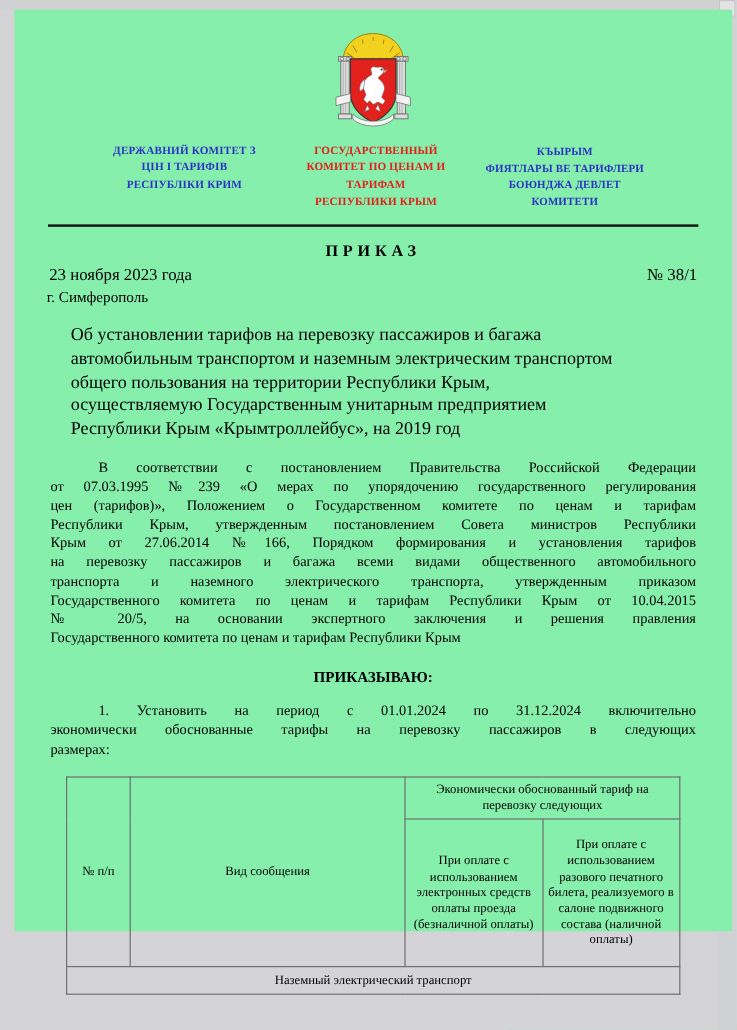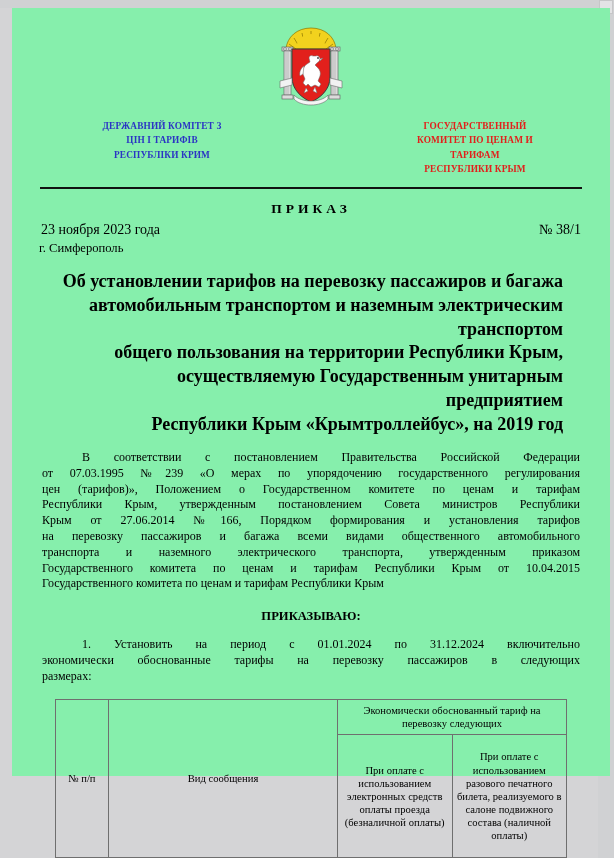--- a/index.html
+++ b/index.html
@@ -113,23 +113,23 @@
     padding: 0 2px;
   }
   .city {
     text-align: left;
     font-size: 12.6px;
     margin-top: 3px;
   }
 
   
   .subject {
-    text-align: right;
-    font-weight: bold;
-    font-size: 18px;
+    text-align: left;
+    font-weight: normal;
+    font-size: 15px;
     line-height: 1.33;
     margin-top: 14px;
     padding: 0 20px;
   }
   .subject span { display: block; }
 
   
   .body-par {
     text-align: justify;
     text-align-last: left;
@@ -256,20 +256,26 @@
         <span class="org-line">ДЕРЖАВНИЙ  КОМІТЕТ З</span>
         <span class="org-line">ЦІН І  ТАРИФІВ</span>
         <span class="org-line">РЕСПУБЛІКИ  КРИМ</span>
       </div>
       <div class="org-col org-col-ru">
         <span class="org-line">ГОСУДАРСТВЕННЫЙ</span>
         <span class="org-line">КОМИТЕТ  ПО  ЦЕНАМ И</span>
         <span class="org-line">ТАРИФАМ</span>
         <span class="org-line">РЕСПУБЛИКИ   КРЫМ</span>
       </div>
+      <div class="org-col org-col-ct">
+        <span class="org-line">КЪЫРЫМ</span>
+        <span class="org-line">ФИЯТЛАРЫ ВЕ ТАРИФЛЕРИ</span>
+        <span class="org-line">БОЮНДЖА ДЕВЛЕТ</span>
+        <span class="org-line">КОМИТЕТИ</span>
+      </div>
     </div>
 
     <hr class="head-rule">
 
     <div class="doc-kind">ПРИКАЗ</div>
     <div class="date-row">
       <span>23 ноября 2023 года</span>
       <span>№ 38/1</span>
     </div>
     <div class="city">г. Симферополь</div>
@@ -284,20 +290,21 @@
 
     <div class="body-par">
       <span class="just-line" style="text-indent:40px">В соответствии с постановлением Правительства Российской Федерации</span>
       <span class="just-line">от 07.03.1995 №239 «О мерах по упорядочению государственного регулирования</span>
       <span class="just-line">цен (тарифов)», Положением о Государственном комитете по ценам и тарифам</span>
       <span class="just-line">Республики Крым, утвержденным постановлением Совета министров Республики</span>
       <span class="just-line">Крым от 27.06.2014 №166, Порядком формирования и установления тарифов</span>
       <span class="just-line">на перевозку пассажиров и багажа всеми видами общественного автомобильного</span>
       <span class="just-line">транспорта и наземного электрического транспорта, утвержденным приказом</span>
       <span class="just-line">Государственного комитета по ценам и тарифам Республики Крым от 10.04.2015</span>
+      <span class="just-line">№ 20/5, на основании экспертного заключения и решения правления</span>
       <span class="last-line">Государственного комитета по ценам и тарифам Республики Крым</span>
     </div>
 
     <div class="command">ПРИКАЗЫВАЮ:</div>
 
     <div class="body-par">
       <span class="just-line" style="text-indent:40px">1. Установить на период с 01.01.2024 по 31.12.2024 включительно</span>
       <span class="just-line">экономически обоснованные тарифы на перевозку пассажиров в следующих</span>
       <span class="last-line">размерах:</span>
     </div>

